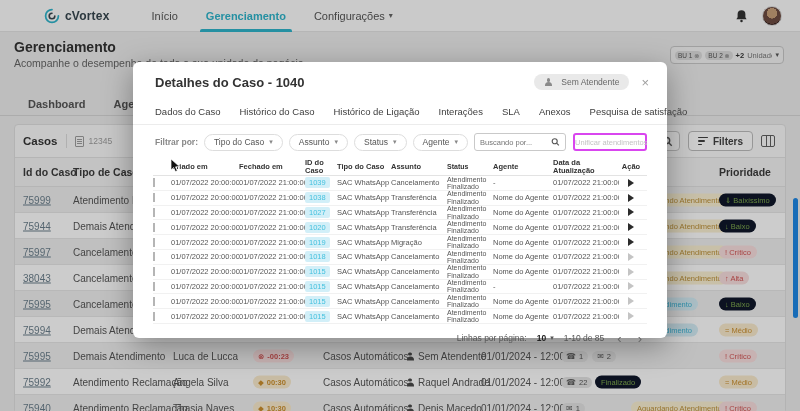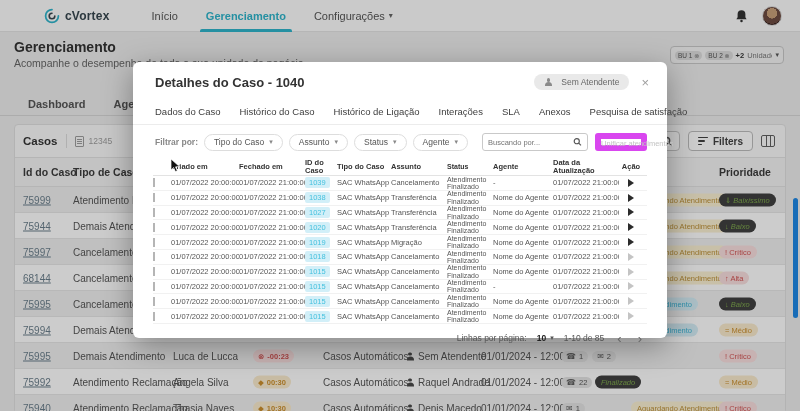--- a/index.html
+++ b/index.html
@@ -55,21 +55,21 @@
   .cols-ico::after { content:''; position:absolute; top:0; bottom:0; left:4px; width:1px; background:#616161; box-shadow:4px 0 0 #616161; }
 
   .bg-thead { position:relative; height:30px; border-top:1px solid #e3e3e3; border-bottom:1px solid #e3e3e3; background:#f4f4f4; }
   .bg-row { position:relative; height:26px; border-bottom:1px solid #e7e7e7; background:#fff; }
   .bg-row.alt { background:#f1f1f1; }
   .bgcell { position:absolute; top:50%; transform:translateY(-50%); white-space:nowrap; font-size:10px; color:#555; }
   .bg-h { font-size:10.5px; font-weight:bold; color:#3c3c3c; }
   .id-link { font-size:10px; color:#6b7f8c; text-decoration:underline; cursor:pointer; }
   .badge { display:inline-block; font-size:7.5px; padding:2px 6px; border-radius:8px; white-space:nowrap; }
   .tone-yellow { background:#fbf0d2; color:#bd923a; }
-  .tone-green  { background:#404040; color:#7fa94e;font-style:italic; }
+  .tone-green  { background:#0f172a; color:#7fa94e; }
   .tone-red    { background:#f9dfdf; color:#d25454; }
   .tone-blue   { background:#d5eef7; color:#3eb5d6; }
   .tone-orange { background:#fbecce; color:#cb8f2e; }
   .sla-chip { display:inline-flex; align-items:center; gap:3px; font-size:7.5px; font-weight:bold; padding:2px 5px; border-radius:8px; }
   .chan-chip { display:inline-flex; align-items:center; gap:3px; background:#e4e4e4; border-radius:8px; padding:1px 5px; font-size:7.5px; color:#555; margin-right:4px; }
   .chan-g { font-size:8px; color:#616161; }
   .person { position:relative; display:inline-block; width:8px; height:8px; margin-right:4px; vertical-align:-1px; }
   .person::before { content:''; position:absolute; top:0; left:2.25px; width:3.5px; height:3.5px; border-radius:50%; background:#4a4a4a; }
   .person::after { content:''; position:absolute; bottom:0; left:.5px; width:7px; height:4px; border-radius:3.5px 3.5px 0 0; background:#4a4a4a; }
 
@@ -91,21 +91,21 @@
   .mtab { position:relative; font-size:9.5px; color:#3d3d3d; padding:4px 0 7px; white-space:nowrap; cursor:pointer; }
   .mtab.active { color:#29b9d9; }
   .mtab.active::after { content:''; position:absolute; left:-2px; right:-2px; bottom:-1px; height:2px; background:#29b9d9; }
 
   .filter-row { display:flex; align-items:center; padding:8px 20px 6px 22px; }
   .filter-label { font-size:8.5px; color:#888; margin-right:6px; white-space:nowrap;font-weight:bold; }
   .fpill { display:flex; align-items:center; gap:4px; border:1px solid #ddd; border-radius:11px; padding:2.5px 9px; font-size:8.5px; color:#555; margin-right:6px; white-space:nowrap; cursor:pointer; background:#fff; }
   .fpill .nav-caret { margin-left:1px; font-size:7px; color:#888; }
   .msearch { margin-left:auto; width:106px; height:18px; border:1px solid #c9c9c9; border-radius:3px; display:flex; align-items:center; padding:0 5px; }
   .msearch input { border:0; outline:0; width:100%; font-size:7.5px; color:#555; font-family:inherit; background:transparent; }
-  .unify-btn { margin-left:7px; width:52px; height:18px; border:6px solid #d946ef; border-radius:3px; background:#fff; color:#c3c3c3; font-size:7.5px; font-family:inherit; white-space:nowrap; }
+  .unify-btn { margin-left:7px; width:74px; height:18px; border:2px solid #d946ef; border-radius:3px; background:#fff; color:#c3c3c3; font-size:7.5px; font-family:inherit; white-space:nowrap; }
 
   .mtable { padding:2px 20px 0; }
   .mrow { display:flex; align-items:center; height:14.8px; border-bottom:1px solid #f1f1f1; }
   .mrow.mhead { height:17px; border-bottom:1px solid #e3e3e3; }
   .mc { font-size:7.5px; color:#555; white-space:nowrap; overflow:hidden; }
   .mhead .mc { font-weight:bold; color:#333; white-space:normal; line-height:1.1; }
   .c-check{width:18px;} .c-criado{width:68px;} .c-fechado{width:66px;} .c-id{width:32px;}
   .c-tipo{width:54px;} .c-assunto{width:56px;} .c-status{width:46px; white-space:normal; line-height:1.05; font-size:7px;}
   .c-agente{width:60px;} .c-data{width:66px;} .c-acao{width:24px; display:flex; justify-content:center;}
   .mcheck { width:8px; height:8px; border:1px solid #b5b5b5; border-radius:1px; background:#fff; cursor:pointer; }
@@ -216,21 +216,21 @@
             <span class="bgcell" style="left: 616px;"><span class="badge tone-yellow">Aguardando Atendimento</span></span>
             <span class="bgcell" style="left: 704px;"><span class="badge tone-green">↓ Baixo</span></span>
           </div>
           <div class="bg-row alt">
             <span class="bgcell" style="left: 8px;"><span class="id-link">75997</span></span>
             <span class="bgcell" style="left: 58px;">Cancelamento</span>
             <span class="bgcell" style="left: 616px;"><span class="badge tone-yellow">Aguardando Atendimento</span></span>
             <span class="bgcell" style="left: 704px;"><span class="badge tone-red">! Crítico</span></span>
           </div>
           <div class="bg-row">
-            <span class="bgcell" style="left: 8px;"><span class="id-link">68144</span></span>
+            <span class="bgcell" style="left: 8px;"><span class="id-link">38043</span></span>
             <span class="bgcell" style="left: 58px;">Cancelamento de C</span>
             <span class="bgcell" style="left: 616px;"><span class="badge tone-yellow">Aguardando Atendimento</span></span>
             <span class="bgcell" style="left: 704px;"><span class="badge tone-red">↑ Alta</span></span>
           </div>
           <div class="bg-row alt">
             <span class="bgcell" style="left: 8px;"><span class="id-link">75995</span></span>
             <span class="bgcell" style="left: 58px;">Cancelamento de C</span>
             <span class="bgcell" style="left: 616px;"><span class="badge tone-blue">Em Atendimento</span></span>
             <span class="bgcell" style="left: 704px;"><span class="badge tone-green">↓ Baixo</span></span>
           </div>

